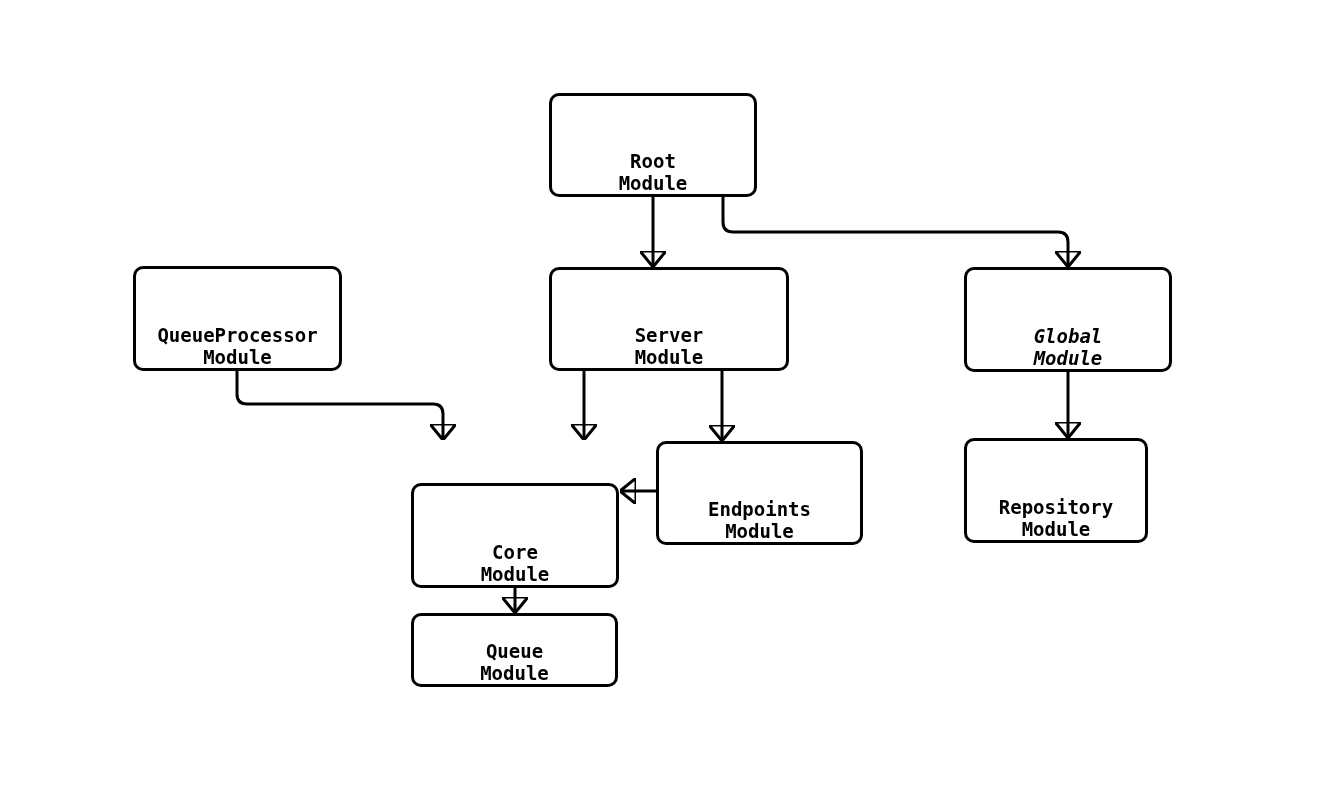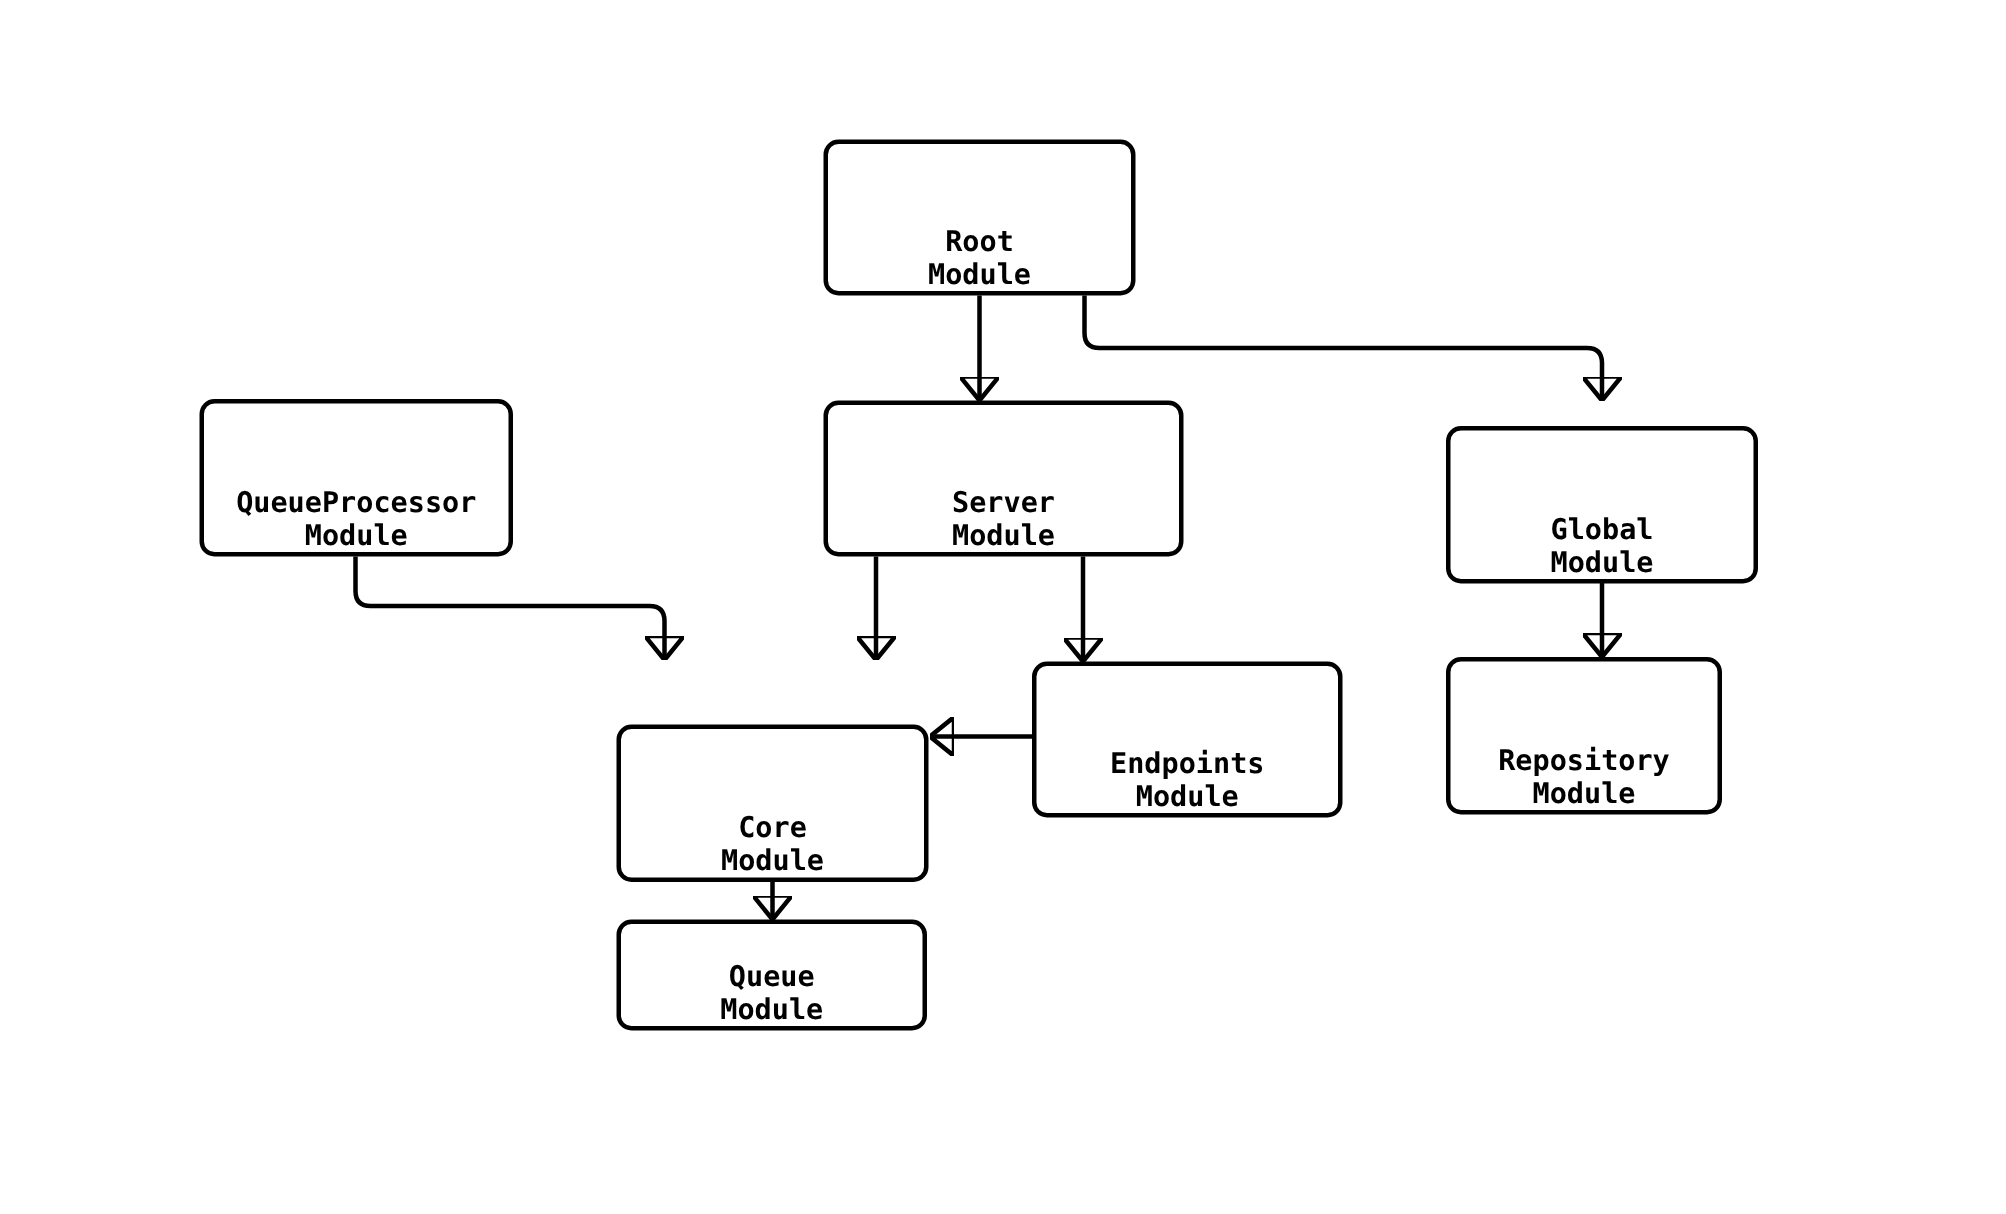--- a/index.html
+++ b/index.html
@@ -69,36 +69,36 @@
   <div class="node" style="left:549px;top:93px;width:208px;height:104px;">
     <span class="node-label">Root
 Module</span>
   </div>
 
   <div class="node" style="left:549px;top:267px;width:240px;height:104px;">
     <span class="node-label">Server
 Module</span>
   </div>
 
-  <div class="node" style="left:964px;top:284px;width:208px;height:105px;">
+  <div class="node" style="left:964px;top:267px;width:208px;height:105px;font-style:italic;">
     <span class="node-label">Global
 Module</span>
   </div>
 
   <div class="node" style="left:133px;top:266px;width:209px;height:105px;">
     <span class="node-label">QueueProcessor
 Module</span>
   </div>
 
   <div class="node" style="left:411px;top:440px;width:208px;height:105px;margin-top:43px;">
     <span class="node-label">Core
 Module</span>
   </div>
 
-  <div class="node" style="left:688px;top:441px;width:207px;height:104px;">
+  <div class="node" style="left:656px;top:441px;width:207px;height:104px;">
     <span class="node-label">Endpoints
 Module</span>
   </div>
 
   <div class="node" style="left:964px;top:438px;width:184px;height:105px;">
     <span class="node-label">Repository
 Module</span>
   </div>
 
   <div class="node" style="left:411px;top:613px;width:207px;height:74px;">

